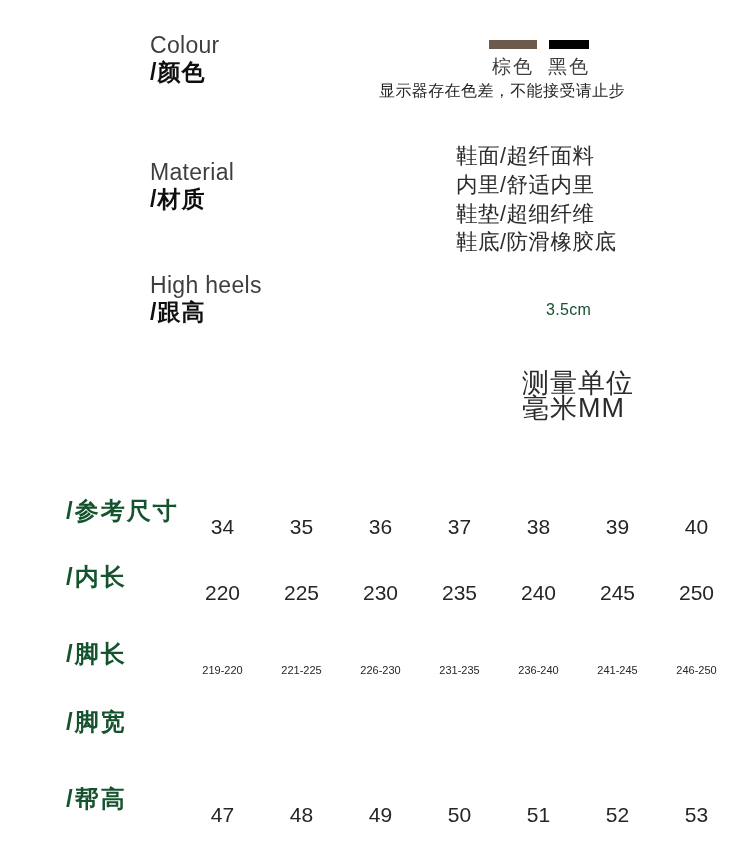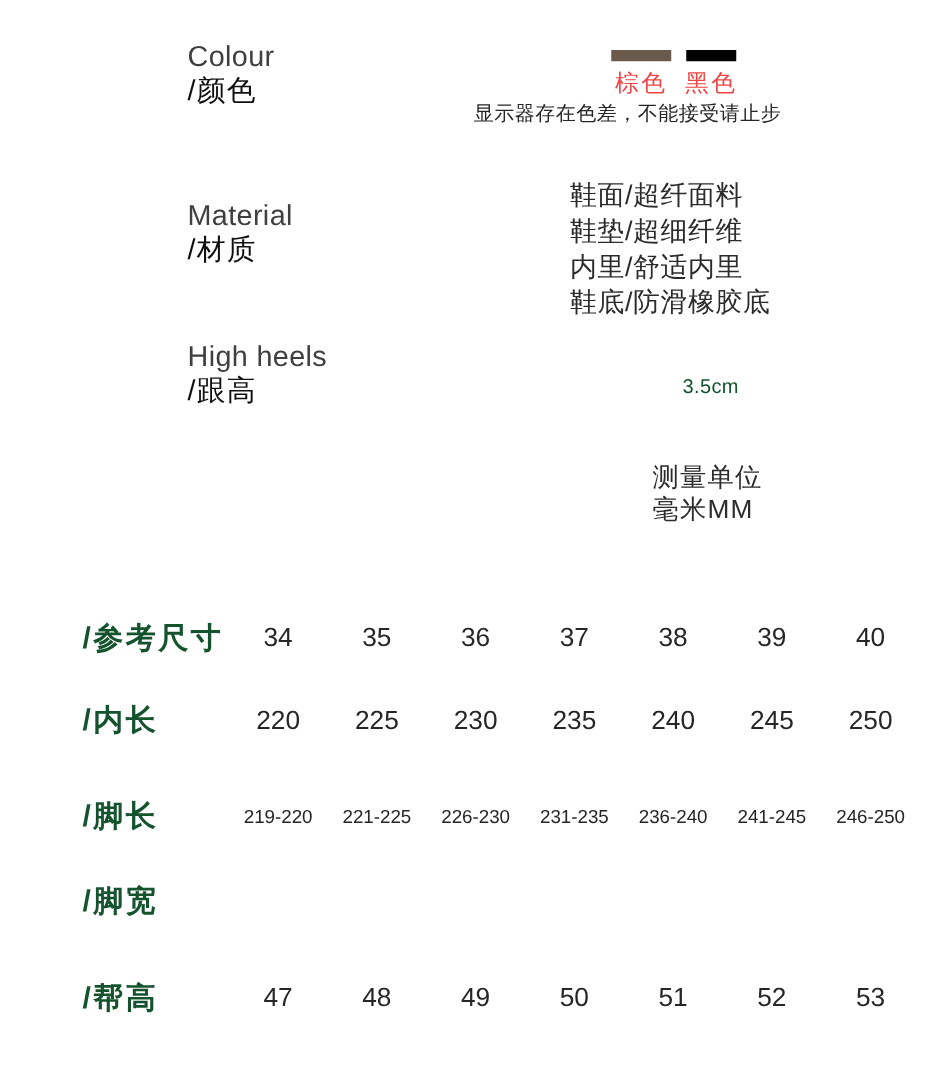--- a/index.html
+++ b/index.html
@@ -3,55 +3,55 @@
 <meta charset="utf-8">
 <style>
   html,body{margin:0;padding:0;background:#fff;}
   .page{
     position:relative;width:750px;height:856px;background:#ffffff;
     font-family:"Liberation Sans","DejaVu Sans",sans-serif;color:#222;overflow:hidden;
   }
   
   .sec-label{position:absolute;left:150px;}
   .sec-label .en{font-size:23px;font-weight:300;color:#3f3f3f;letter-spacing:.3px;line-height:25px;}
-  .sec-label .zh{font-size:23px;font-weight:400;color:#0f0f0f;letter-spacing:1px;line-height:25px;margin-top:2px;}
+  .sec-label .zh{font-size:23px;font-weight:700;color:#0f0f0f;letter-spacing:1px;line-height:25px;margin-top:2px;}
   .sec-colour{top:33px;}
   .sec-material{top:160px;}
   .sec-heel{top:273px;}
   .sec-size{top:367px;}
 
   
   .swatches{position:absolute;top:40px;left:489px;display:flex;gap:11px;}
   .swatch-col{display:flex;flex-direction:column;align-items:center;}
   .swatch-bar{height:9px;}
   .swatch-bar.brown{width:48px;background:#6c5a4c;}
   .swatch-bar.black{width:40px;background:#020202;}
-  .swatch-label{margin-top:5px;font-size:19px;color:#ef4444;letter-spacing:2px;white-space:nowrap;}
+  .swatch-label{margin-top:5px;font-size:19px;color:#404040;letter-spacing:2px;white-space:nowrap;}
   .colour-note{position:absolute;top:81px;right:125px;font-size:16px;color:#262626;letter-spacing:.4px;white-space:nowrap;}
 
   
   .material-lines{position:absolute;left:456px;top:142px;font-size:21.5px;line-height:28.8px;color:#2b2b2b;letter-spacing:.5px;}
 
   
   .heel-value{position:absolute;left:546px;top:301px;font-size:16px;color:#14532d;letter-spacing:.3px;}
 
   
-  .unit-block{position:absolute;left:522px;top:371px;font-size:21px;line-height:24.5px;color:#2b2b2b;letter-spacing:1px;}
+  .unit-block{position:absolute;left:522px;top:371px;font-size:27px;line-height:24.5px;color:#2b2b2b;letter-spacing:1px;}
 
   
   .trow{position:absolute;left:0;width:750px;height:30px;}
   .trow-1{top:496px;}
   .trow-2{top:562px;}
   .trow-3{top:639px;}
   .trow-4{top:707px;}
   .trow-5{top:784px;}
   .tlabel{position:absolute;left:66px;top:0;line-height:30px;font-size:24px;font-weight:700;letter-spacing:2px;color:#14532d;white-space:nowrap;}
-  .tcells{position:absolute;left:183px;right:14px;top:0;display:flex;}
+  .tcells{position:absolute;left:183px;right:14px;top:16px;display:flex;}
   .tcell{flex:1;text-align:center;line-height:30px;font-size:21px;color:#262626;white-space:nowrap;}
-  .trow.small .tcell{font-size:15px;text-align:center;}
+  .trow.small .tcell{font-size:11px;text-align:center;}
 </style>
 </head>
 <body>
 
 <div class="page">
 
   <div class="sec-label sec-colour">
     <div class="en">Colour</div>
     <div class="zh">/颜色</div>
   </div>
@@ -66,22 +66,22 @@
     </div>
   </div>
   <div class="colour-note">显示器存在色差，不能接受请止步</div>
 
   <div class="sec-label sec-material">
     <div class="en">Material</div>
     <div class="zh">/材质</div>
   </div>
   <div class="material-lines">
     <div>鞋面/超纤面料</div>
+    <div>内里/舒适内里</div>
     <div>鞋垫/超细纤维</div>
-    <div>内里/舒适内里</div>
     <div>鞋底/防滑橡胶底</div>
   </div>
 
   <div class="sec-label sec-heel">
     <div class="en">High heels</div>
     <div class="zh">/跟高</div>
   </div>
   <div class="heel-value">3.5cm</div>
 
   <div class="unit-block">

